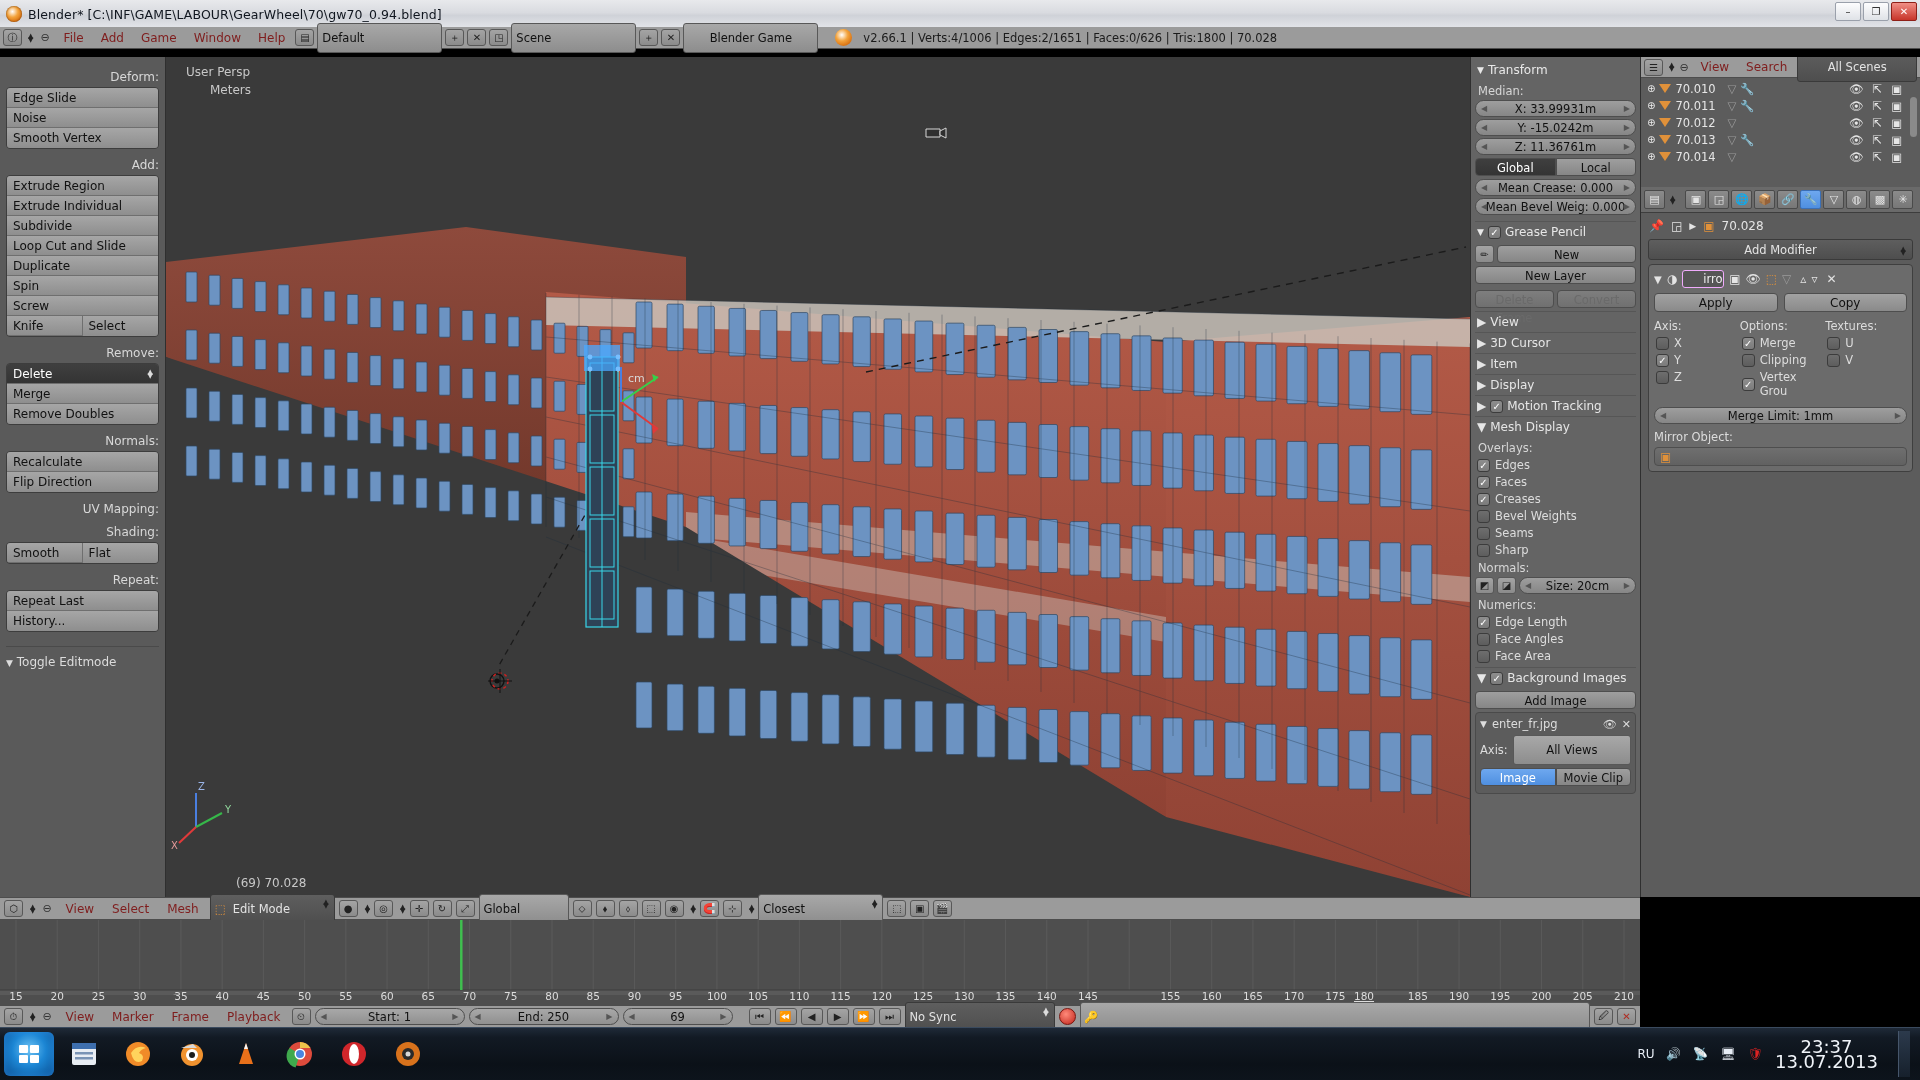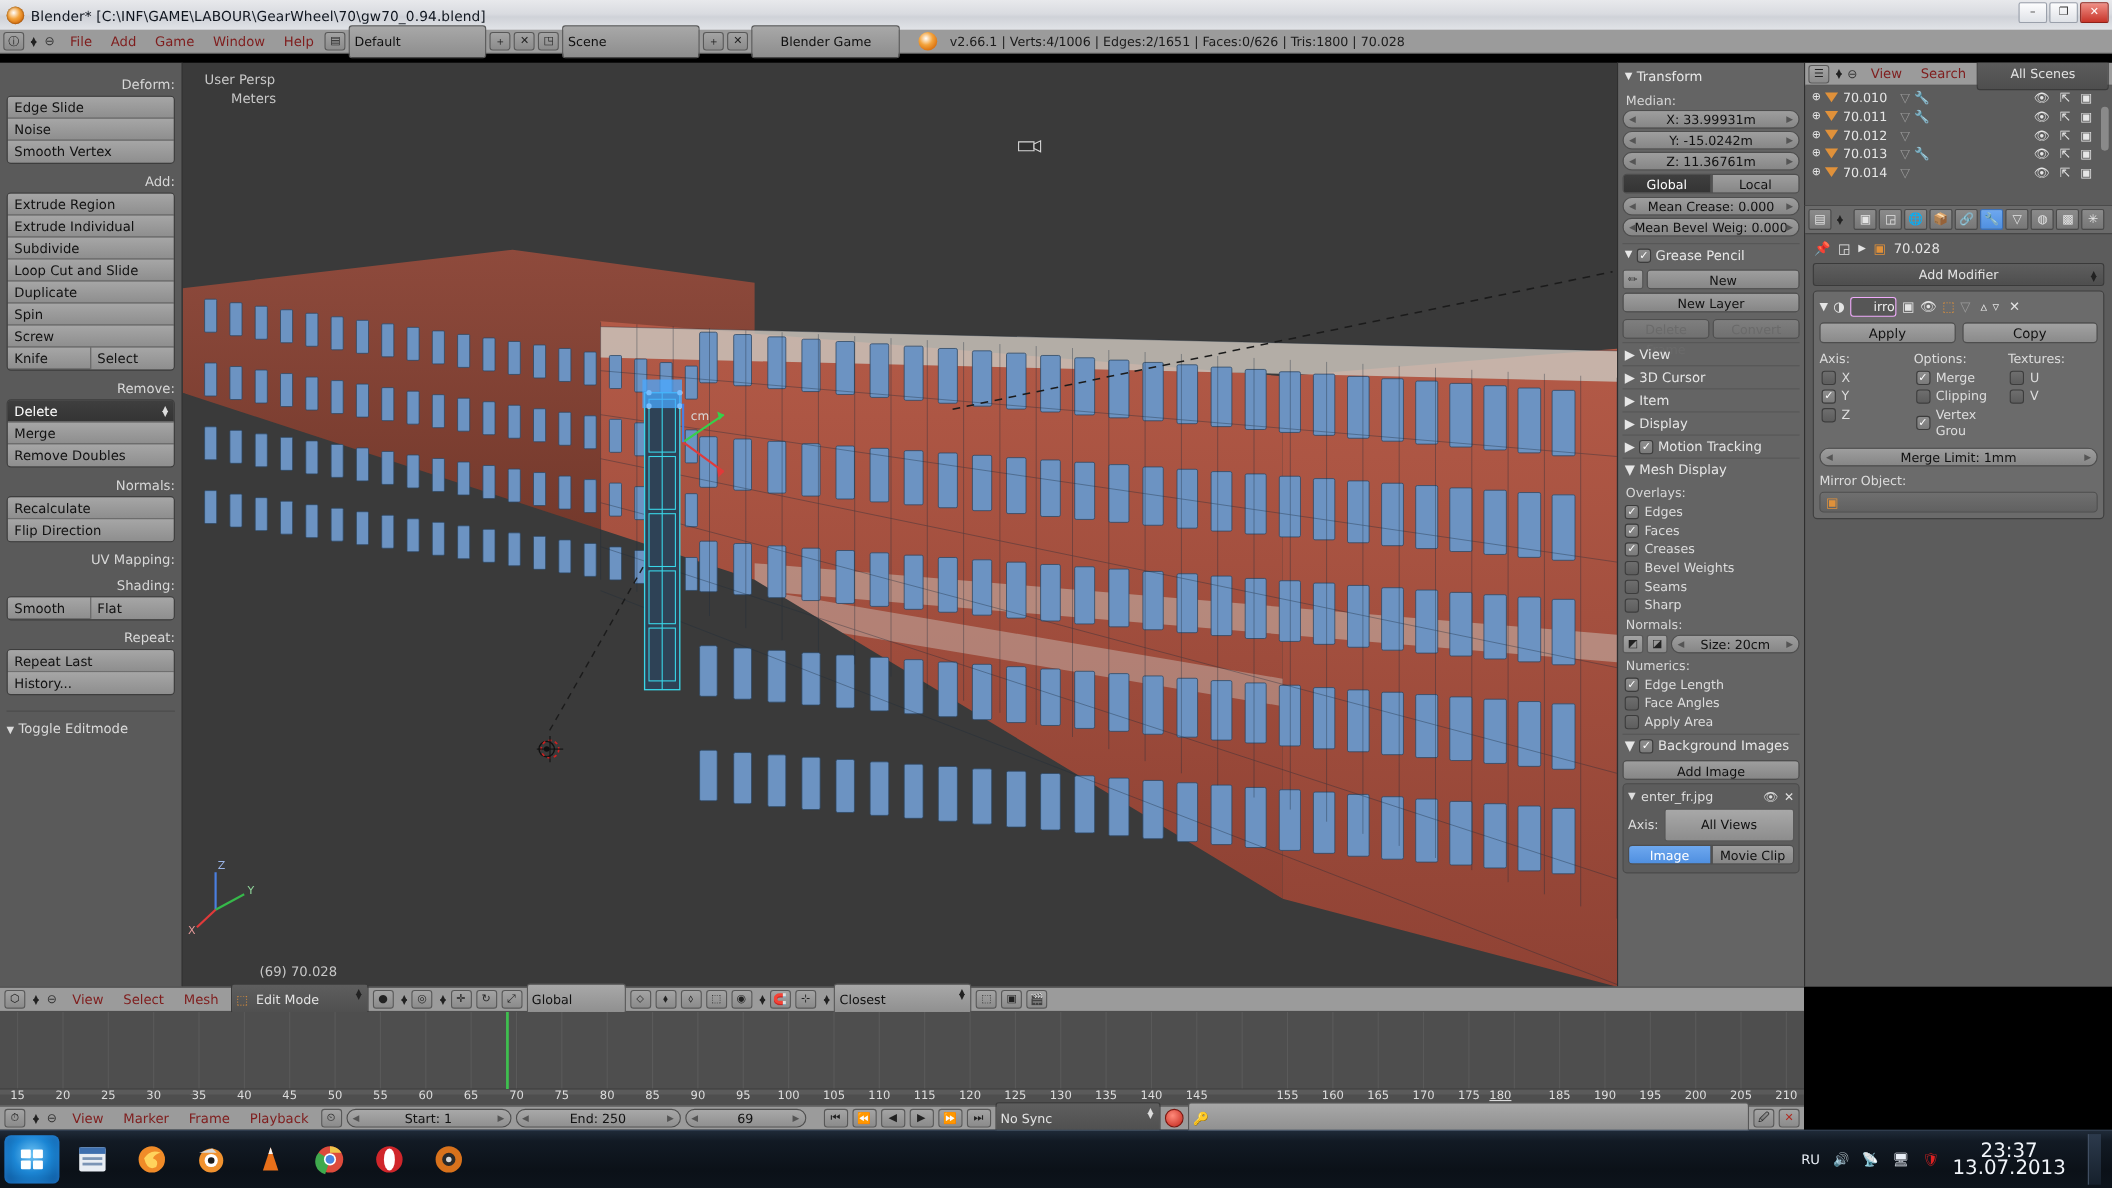--- a/index.html
+++ b/index.html
@@ -714,21 +714,21 @@
     <div class="chk">
       <span class="cb on">✓</span>
       <span>Edge Length</span>
       </div>
     <div class="chk">
       <span class="cb"></span>
       <span>Face Angles</span>
       </div>
     <div class="chk">
       <span class="cb"></span>
-      <span>Apply Area</span>
+      <span>Face Area</span>
       </div>
 
     <div class="collapse-row" style="margin-top:4px;">
       <span class="tri">▼</span>
       <span class="cb on">✓</span>
       <span>Background Images</span>
     </div>
     <div class="btnw">Add Image</div>
     <div style="border:1px solid #4a4a4a;border-radius:4px;padding:4px;background:#5c5c5c;">
       <div style="display:flex;align-items:center;gap:5px;">

